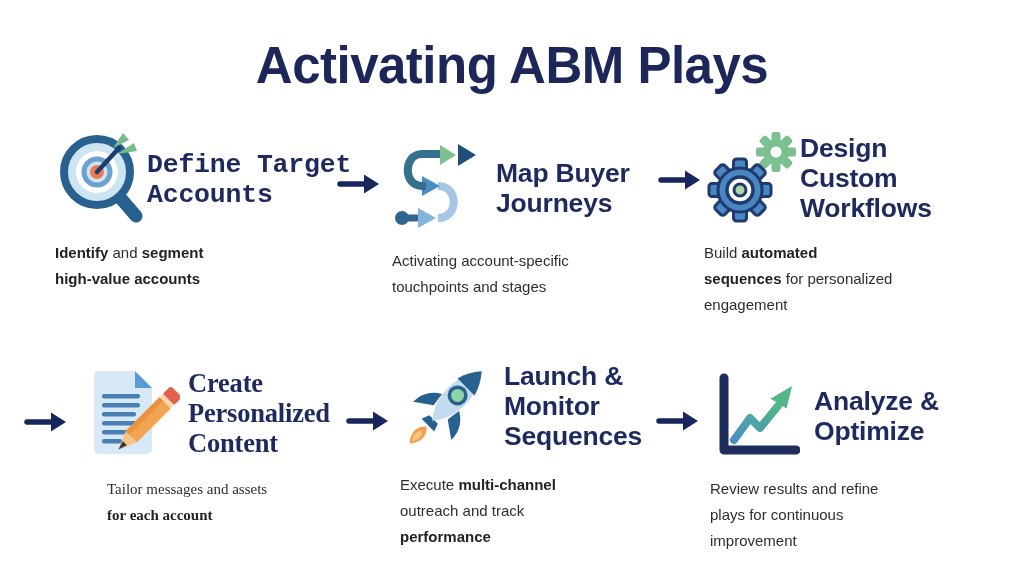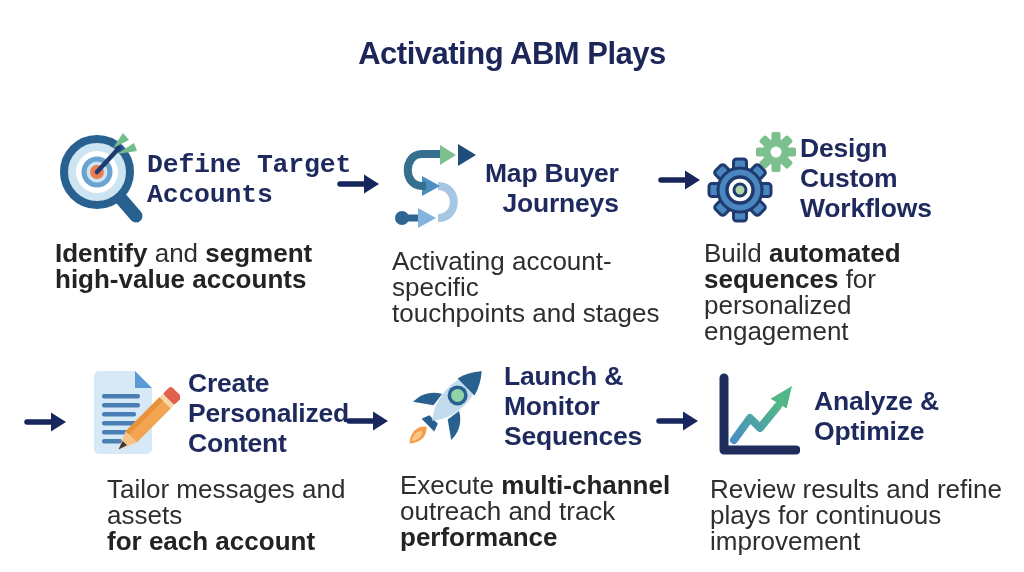--- a/index.html
+++ b/index.html
@@ -2,32 +2,32 @@
 <html><head>
 <meta charset="utf-8">
 <style>
   html,body { margin:0; padding:0; background:#ffffff; }
   .canvas {
     position:relative; width:1024px; height:572px; background:#ffffff;
     font-family:"Liberation Sans", sans-serif; overflow:hidden;
   }
   .main-title {
     position:absolute; top:36px; left:0; width:100%; margin:0;
-    text-align:center; font-size:31px; font-weight:bold;
+    text-align:center; font-size:51px; font-weight:bold;
     color:#1c2659; letter-spacing:-0.5px;
   }
   .step { position:absolute; }
   .head { display:flex; align-items:center; }
   .icon-box { flex:0 0 auto; display:flex; align-items:center; justify-content:center; }
   .step-title {
     margin:0; font-size:26.5px; line-height:30px; font-weight:bold;
     color:#1e2a5e; white-space:pre-line; letter-spacing:-0.2px;
   }
   .desc {
-    margin:0; font-size:26px; line-height:26px; color:#2e2e2e;
+    margin:0; font-size:15px; line-height:26px; color:#2e2e2e;
     white-space:pre-line;
   }
   .desc b { font-weight:bold; color:#232323; }
   .arrow { position:absolute; width:44px; height:26px; }
 </style>
 </head>
 <body>
 
 <div class="canvas">
 
@@ -56,21 +56,21 @@
   </div>
 
   <div class="arrow" style="left:337px; top:171px;">
     <svg width="44" height="26" viewBox="0 0 44 26">
       <line x1="3" y1="13" x2="29" y2="13" stroke="#17265c" stroke-width="5.5" stroke-linecap="round"></line>
       <polygon points="27,3.5 27,22.5 42,13" fill="#17265c"></polygon>
     </svg>
   </div>
 
   <div class="step" style="left:392px; top:136px; width:290px;">
-    <div class="head" style="height:104px; gap:5px;text-align:right;">
+    <div class="head" style="height:104px; gap:16px;">
       <div class="icon-box">
         <svg width="88" height="92" viewBox="0 0 88 92">
           <circle cx="10" cy="76" r="7" fill="#2e6591"></circle>
           <line x1="10" y1="76" x2="27" y2="76" stroke="#2e6591" stroke-width="7"></line>
           <polygon points="26,66 26,86 44,76" fill="#82b4dd"></polygon>
           <path d="M46,76 C 67,76 67,44 46,44" fill="none" stroke="#a6c6e3" stroke-width="8"></path>
           <polygon points="30,34 30,54 48,44" fill="#4a8fc2"></polygon>
           <path d="M48,12 L30,12 C 11,12 11,44 30,44 L 34,44" fill="none" stroke="#35708f" stroke-width="8"></path>
           <polygon points="48,3 48,23 64,13" fill="#7cc08f"></polygon>
           <polygon points="66,2 66,24 84,13" fill="#1f4e79"></polygon>
@@ -134,21 +134,21 @@
 engagement</span></p>
   </div>
 
   <div class="arrow" style="left:24px; top:409px;">
     <svg width="44" height="26" viewBox="0 0 44 26">
       <line x1="3" y1="13" x2="29" y2="13" stroke="#17265c" stroke-width="5.5" stroke-linecap="round"></line>
       <polygon points="27,3.5 27,22.5 42,13" fill="#17265c"></polygon>
     </svg>
   </div>
 
-  <div class="step" style="left:84px; top:360px; width:300px;">
+  <div class="step" style="left:84px; top:360px; width:300px;font-family:Liberation Serif, serif;">
     <div class="head" style="height:106px; gap:8px;">
       <div class="icon-box">
         <svg width="96" height="102" viewBox="0 0 96 102">
           <path d="M10,14 a5,5 0 0 1 5,-5 h36 l17,17 v61 a5,5 0 0 1 -5,5 h-48 a5,5 0 0 1 -5,-5 z" fill="#d7e8f7"></path>
           <path d="M51,9 l17,17 h-17 z" fill="#5b9bd5"></path>
           <g fill="#4a7fb5">
             <rect x="18" y="32" width="38" height="4.5" rx="2"></rect>
             <rect x="18" y="41" width="38" height="4.5" rx="2"></rect>
             <rect x="18" y="50" width="34" height="4.5" rx="2"></rect>
             <rect x="18" y="59" width="38" height="4.5" rx="2"></rect>

